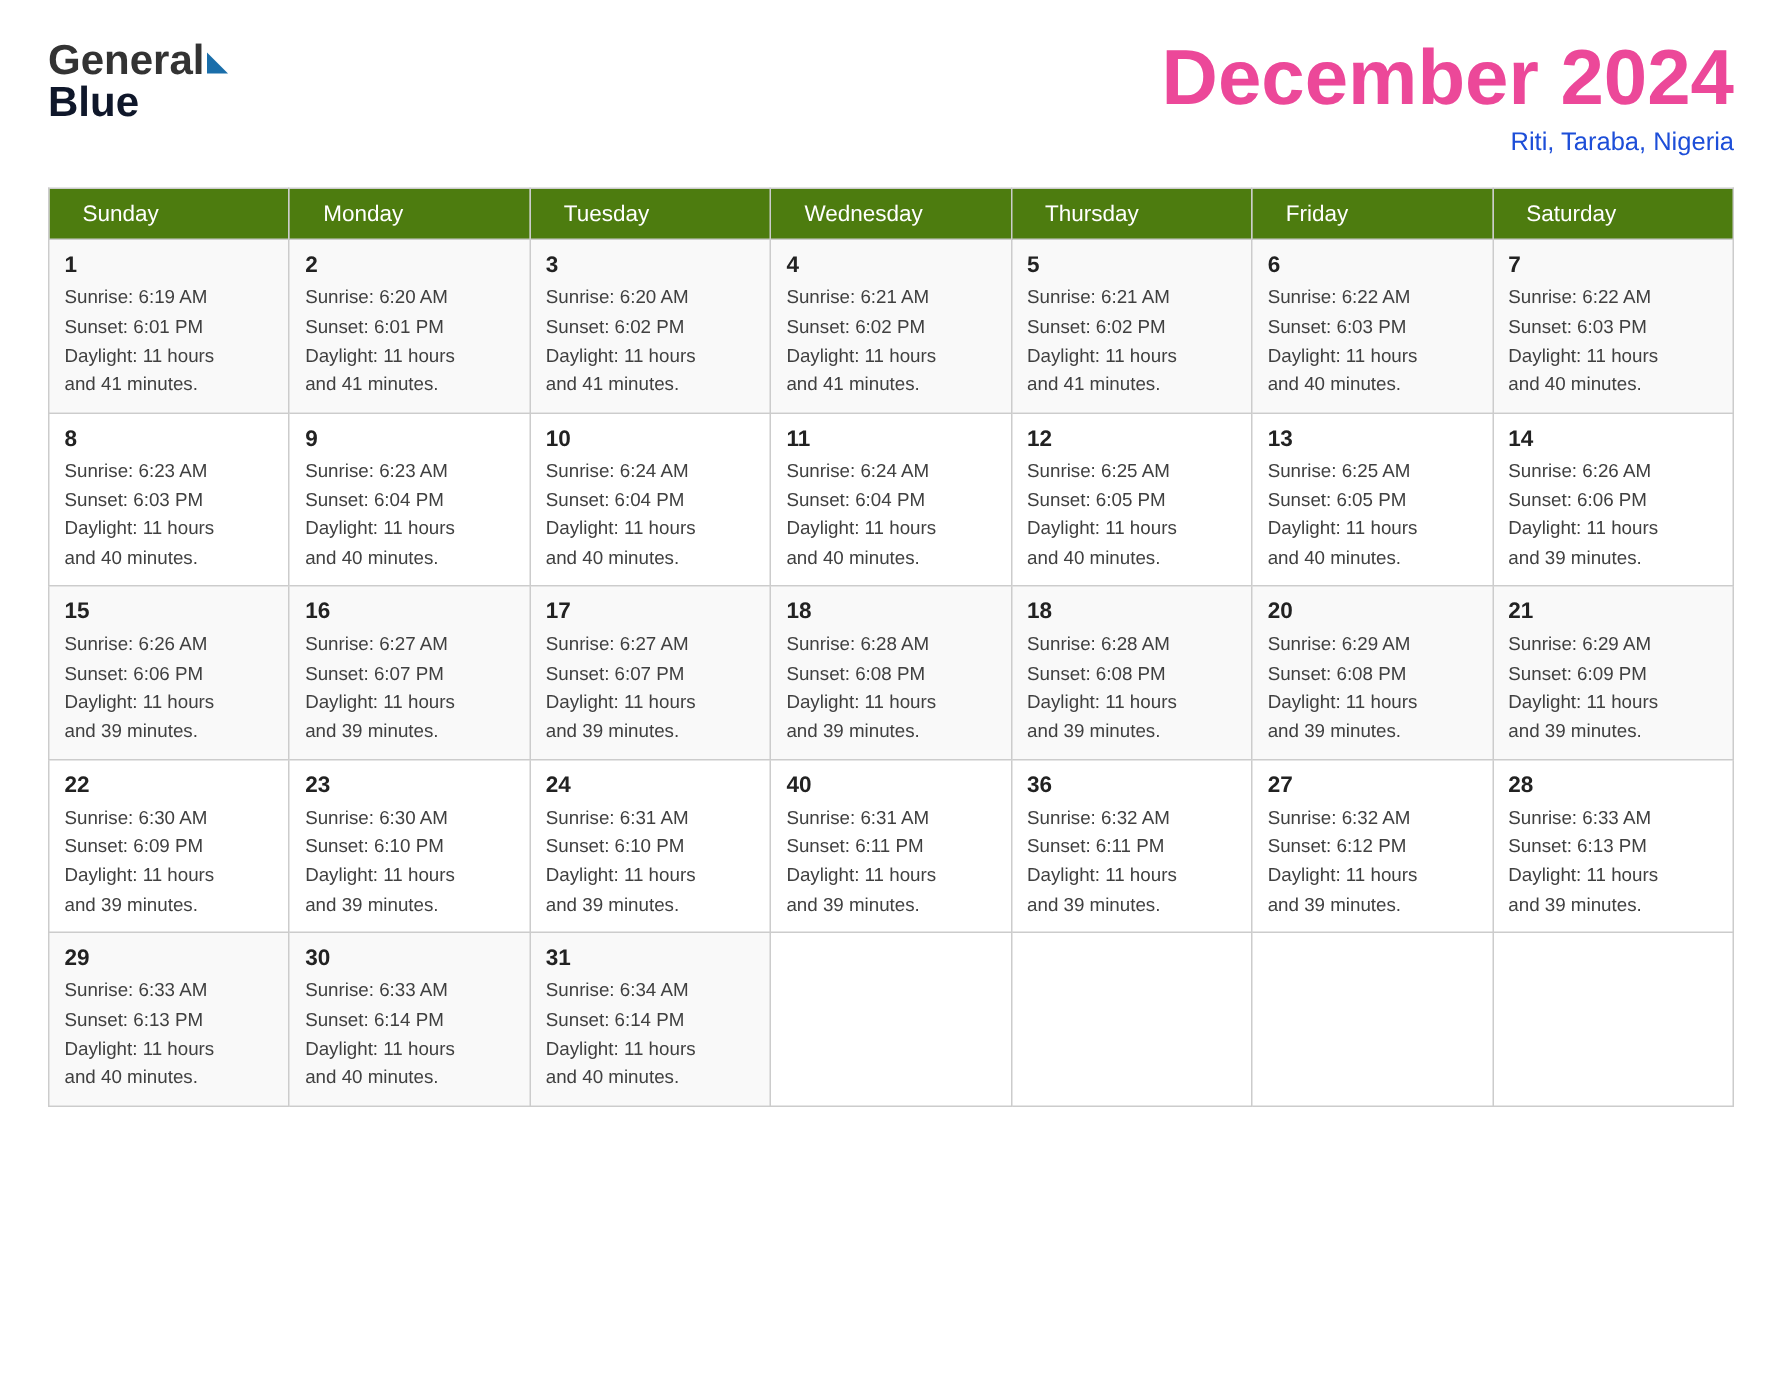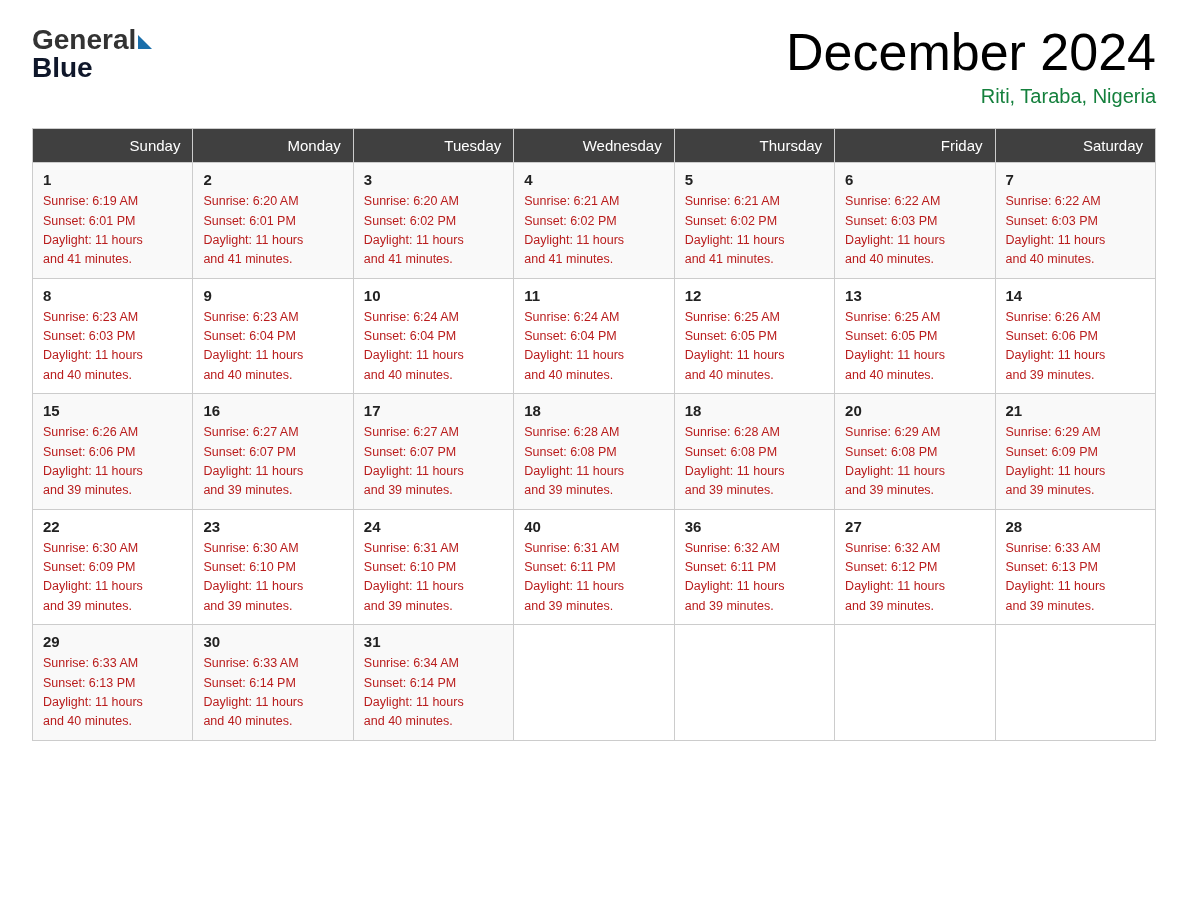--- a/index.html
+++ b/index.html
@@ -43,61 +43,61 @@
       font-size: 28px;
       font-weight: bold;
       color: #0f172a;
       margin-top: -4px;
     }
     .title-area {
       text-align: right;
     }
     .month-title {
       font-size: 52px;
-      font-weight: normal;
-      color: #000000;
+      font-weight: bold;
+      color: #ec4899;
       line-height: 1.1;
     }
     .location {
-      font-size: 20px;
-      color: #15803d;
+      font-size: 17px;
+      color: #1d4ed8;
       margin-top: 4px;
     }
     .calendar {
       width: 100%;
       border-collapse: collapse;
     }
     .calendar thead tr th {
-      background-color: #404040;
+      background-color: #4d7c0f;
       color: #ffffff;
       font-size: 15px;
       font-weight: normal;
-      padding: 8px 12px;
-      text-align: right;
+      padding: 8px 22px;
+      text-align: left;
       border: 1px solid #ccc;
     }
     .calendar tbody tr td {
       vertical-align: top;
       border: 1px solid #ccc;
       padding: 8px 10px;
       font-size: 12.5px;
       color: #333;
       width: 14.28%;
       min-height: 110px;
     }
     .day-number {
       font-size: 15px;
       font-weight: bold;
       color: #222;
       margin-bottom: 4px;
     }
     .day-info {
       font-size: 12.5px;
       line-height: 1.55;
-      color: #b91c1c;
+      color: #404040;
     }
     .calendar tbody tr:nth-child(odd) td {
       background-color: #f9f9f9;
     }
     .calendar tbody tr:nth-child(even) td {
       background-color: #ffffff;
     }
     .empty {
       background-color: #ffffff !important;
     }

